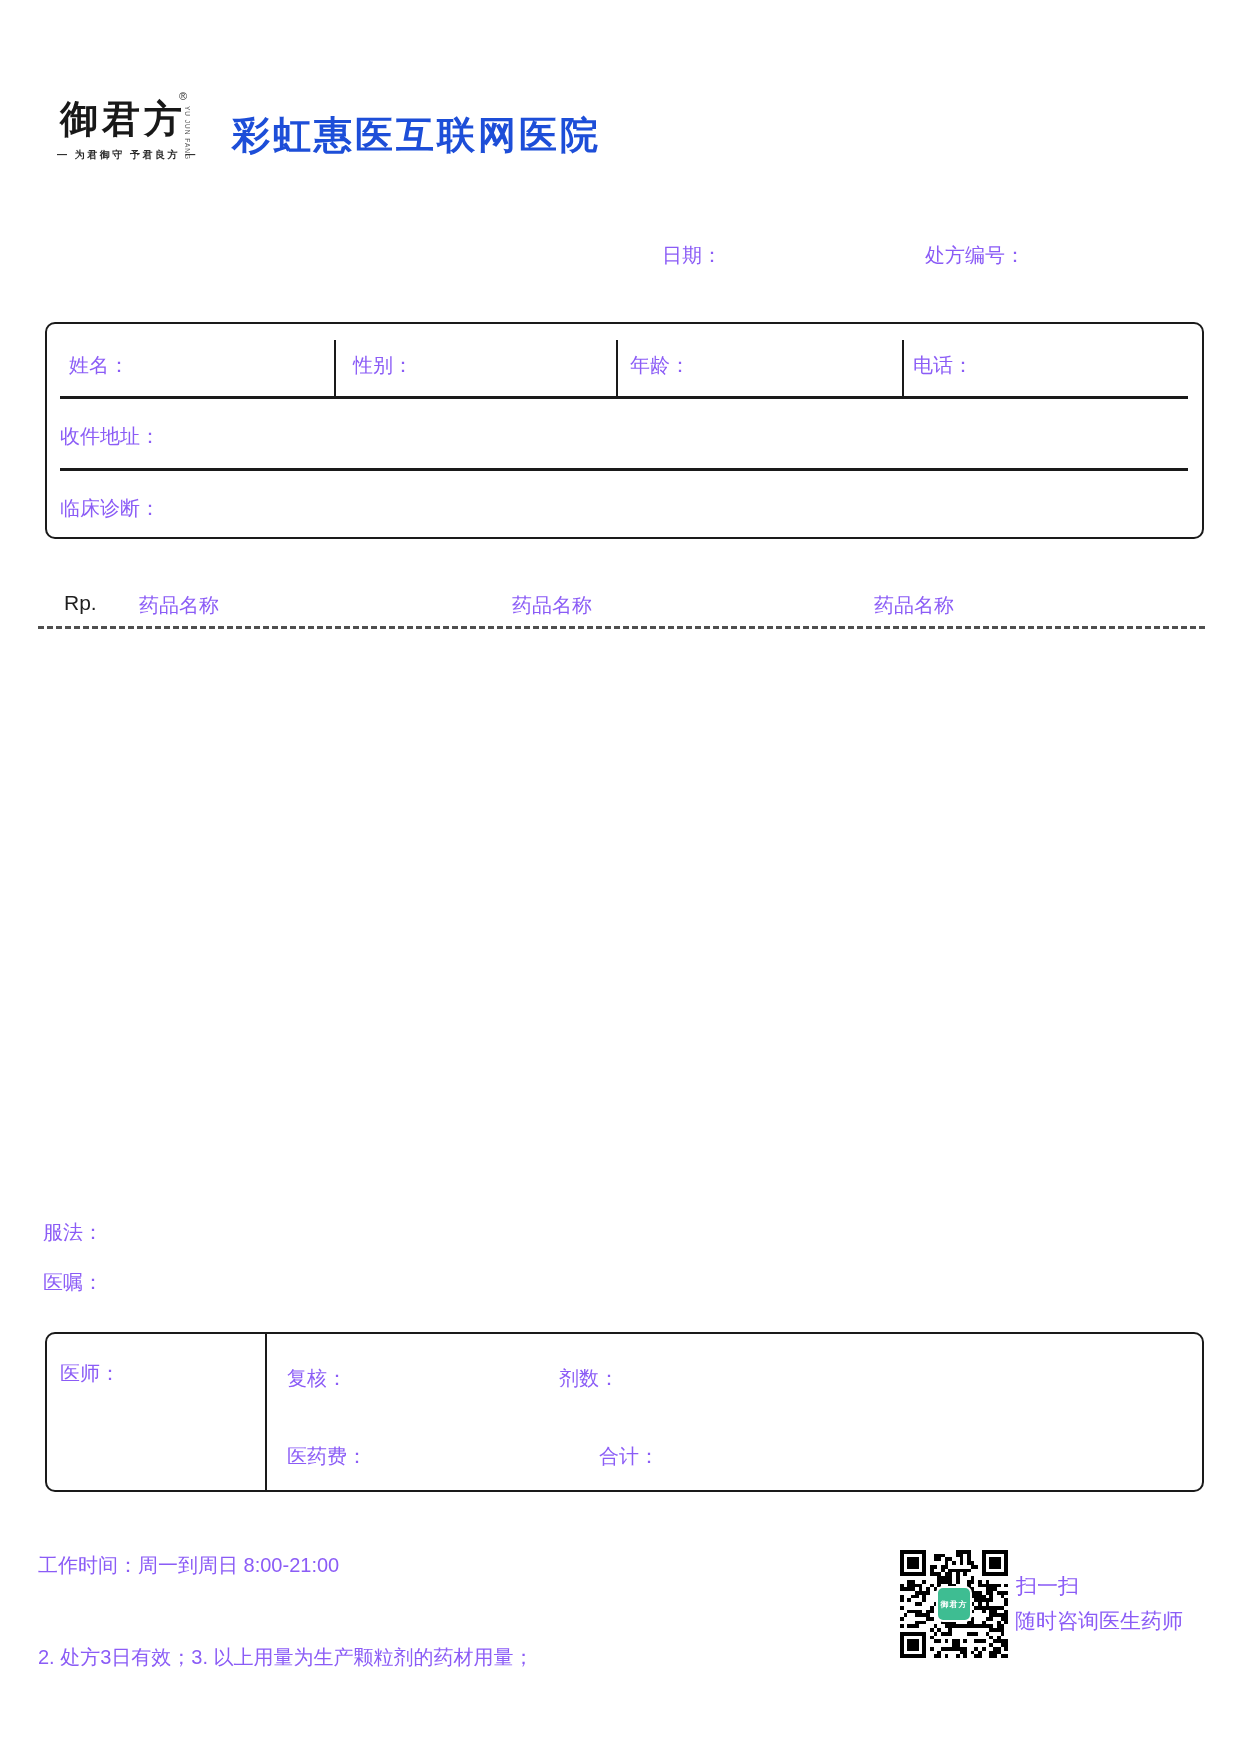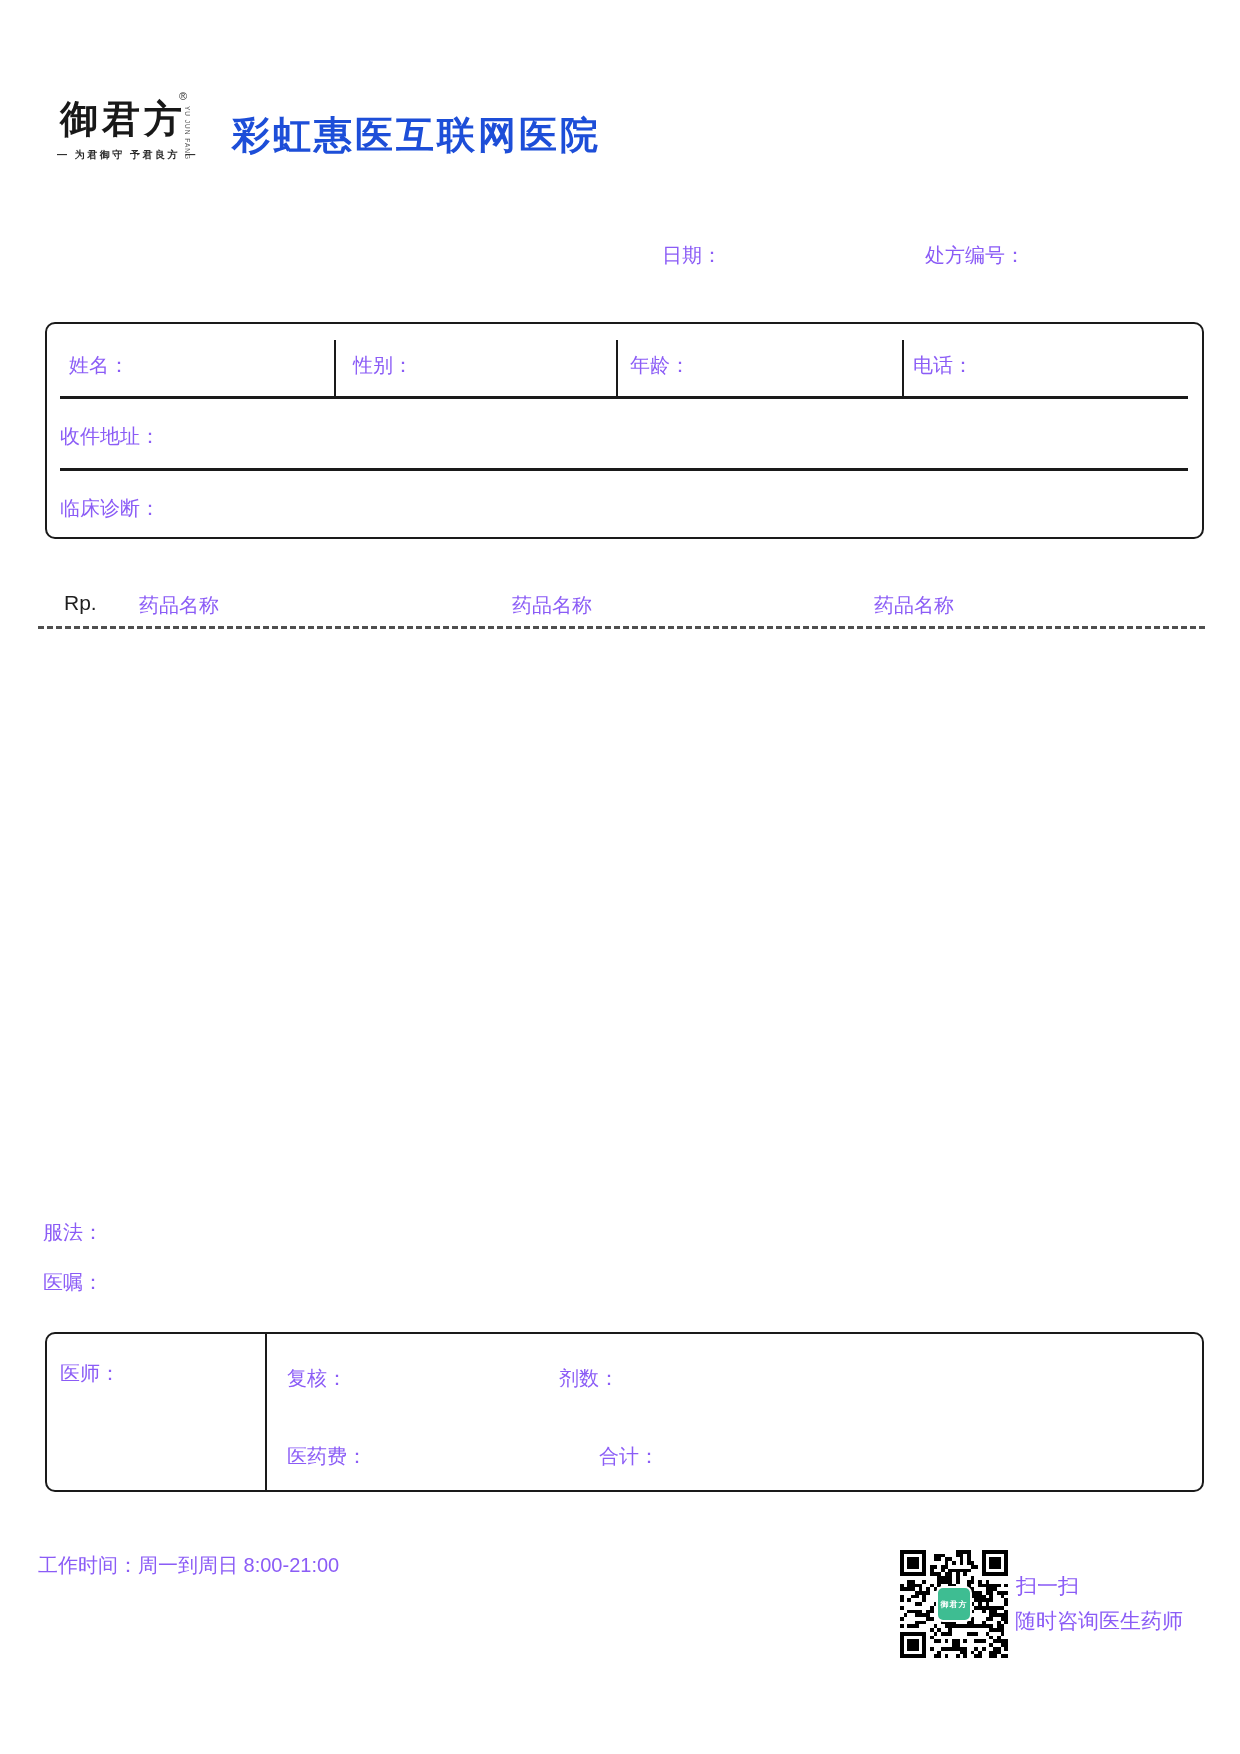--- a/index.html
+++ b/index.html
@@ -117,20 +117,21 @@
   <div class="box signoff-box">
     <div class="vdiv signoff-div"></div>
     <div class="abs lbl" style="left:13px;top:26px;">医师：</div>
     <div class="abs lbl" style="left:240px;top:31px;">复核：</div>
     <div class="abs lbl" style="left:512px;top:31px;">剂数：</div>
     <div class="abs lbl" style="left:240px;top:109px;">医药费：</div>
     <div class="abs lbl" style="left:512px;top:109px;margin-left:40px;">合计：</div>
   </div>
 
   <div class="abs lbl hours">工作时间：周一到周日  8:00-21:00</div>
+  <div class="abs lbl note2">2. 处方3日有效；3. 以上用量为生产颗粒剂的药材用量；</div>
 
   <div class="abs qr-wrap">
     <svg id="qr-svg" viewBox="0 0 29 29" shape-rendering="crispEdges">
         <rect x="0" y="0" width="29" height="29" fill="#ffffff"></rect>
         <rect x="15" y="0" width="1" height="1" fill="#000000"></rect>
         <rect x="16" y="0" width="1" height="1" fill="#000000"></rect>
         <rect x="17" y="0" width="1" height="1" fill="#000000"></rect>
         <rect x="18" y="0" width="1" height="1" fill="#000000"></rect>
         <rect x="9" y="1" width="1" height="1" fill="#000000"></rect>
         <rect x="10" y="1" width="1" height="1" fill="#000000"></rect>

